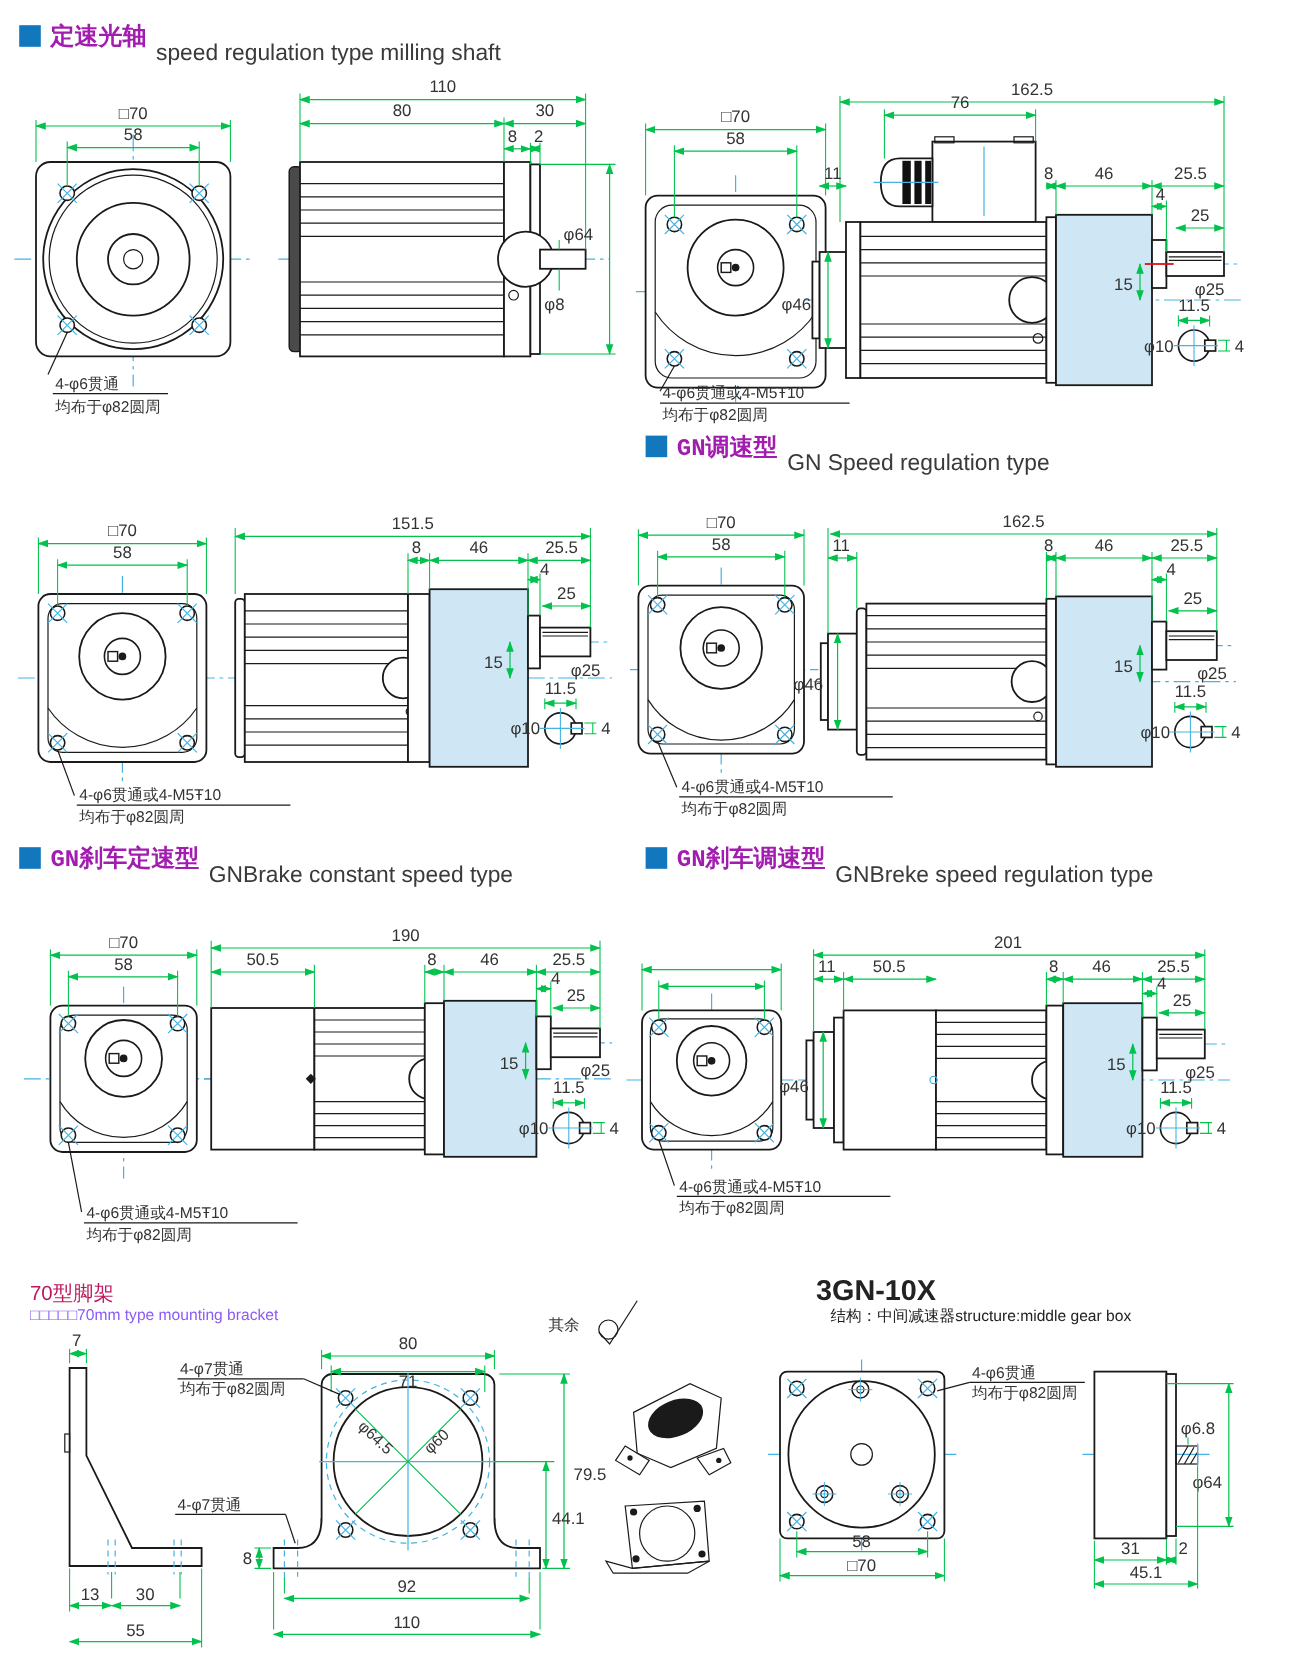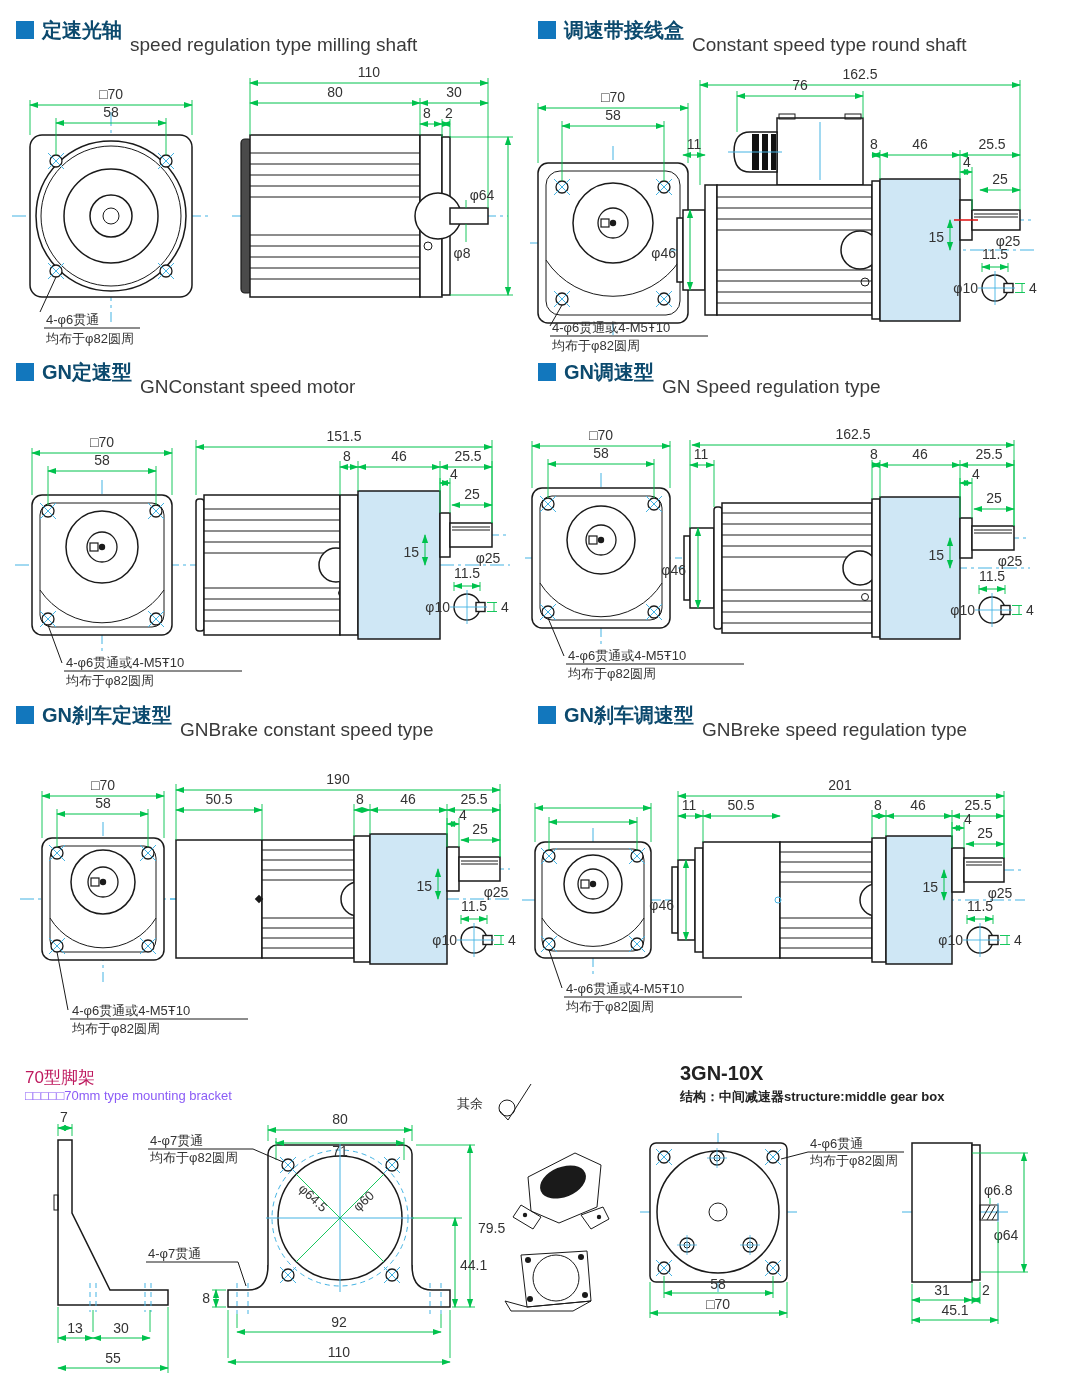--- a/index.html
+++ b/index.html
@@ -1,42 +1,42 @@
 <!DOCTYPE html>
 <html><head>
 <meta charset="utf-8">
 <style>
   html,body{margin:0;padding:0;background:#fff;}
   .page{position:relative;width:1085px;height:1400px;background:#fff;overflow:hidden;
         font-family:"Liberation Sans",sans-serif;}
   .hdr{position:absolute;display:flex;align-items:center;gap:8px;height:24px;}
   .hdr .sq{width:18px;height:18px;background:#1277bd;flex:0 0 auto;}
-  .hdr .zh{font-weight:bold;font-size:20px;color:#0c4a6e;white-space:nowrap;}
+  .hdr .zh{font-weight:bold;font-size:20px;color:#a21caf;white-space:nowrap;font-family:Liberation Mono, monospace;}
   .hdr .en{font-size:19px;color:#3a3a3a;white-space:nowrap;margin-top:29px;}
   .dwg{position:absolute;overflow:visible;}
   .ink{fill:none;stroke:#1a1a1a;stroke-width:1.5;}
   .ink2{fill:none;stroke:#1a1a1a;stroke-width:1;}
   .wh{fill:#fff;stroke:#1a1a1a;stroke-width:1.5;}
   .gear{fill:#cfe7f5;stroke:#1a1a1a;stroke-width:1.5;}
   .cap{fill:#4a4a4a;stroke:#1a1a1a;stroke-width:1.2;}
   .cl{fill:none;stroke:#44b3e3;stroke-width:1;stroke-dasharray:14 4 3 4;}
   .cl2{fill:none;stroke:#44b3e3;stroke-width:1;}
   .cld{fill:none;stroke:#44b3e3;stroke-width:1;stroke-dasharray:5 4;}
   .dim{fill:none;stroke:#00c24d;stroke-width:1;marker-start:url(#ar);marker-end:url(#ar);}
   .ext{fill:none;stroke:#00c24d;stroke-width:0.9;}
   .ldr{fill:none;stroke:#1a1a1a;stroke-width:1;}
   .red{stroke:#e01010;stroke-width:1.5;}
   text{font-family:"Liberation Sans",sans-serif;font-size:14px;fill:#333;}
   .tm{text-anchor:middle;}
   .te{text-anchor:end;}
   .zht{font-size:13px;}
   .t-title{position:absolute;font-size:17px;color:#be185d;}
   .t-sub{position:absolute;font-size:13px;color:#8b5cf6;}
-  .t-gb{position:absolute;font-size:20px;font-weight:bold;color:#222;}
-  .t-gbsub{position:absolute;font-size:13px;font-weight:bold;color:#222;}
+  .t-gb{position:absolute;font-size:24px;font-weight:bold;color:#222;}
+  .t-gbsub{position:absolute;font-size:13px;font-weight:normal;color:#222;margin-left:12px;}
 </style>
 </head>
 <body>
 
 <div class="page">
 
 <svg width="0" height="0" style="position:absolute">
   <defs>
     <marker id="ar" viewBox="0 0 10 10" refX="9" refY="5" markerWidth="9" markerHeight="9" orient="auto-start-reverse">
       <path d="M0,1.5 L10,5 L0,8.5 z" fill="#00c24d"></path>
@@ -63,30 +63,20 @@
       <line class="dim" x1="-13" y1="-21" x2="13" y2="-21"></line>
       <path d="M20,-4.5 H30 M20,4.5 H30 M27,-4.5 V4.5" stroke="#00c24d" stroke-width="0.9" fill="none"></path>
     </g>
   </defs>
 </svg>
 
 <div class="hdr" style="left:16px;top:18px">
   <span class="sq"></span>
   <span class="zh">定速光轴</span>
   <span class="en">speed regulation type milling shaft</span>
-</div>
-<div class="hdr" style="left:538px;top:18px">
-  <span class="sq"></span>
-  <span class="zh">调速带接线盒</span>
-  <span class="en">Constant speed type round shaft</span>
-</div>
-<div class="hdr" style="left:16px;top:360px">
-  <span class="sq"></span>
-  <span class="zh">GN定速型</span>
-  <span class="en">GNConstant  speed motor</span>
 </div>
 <div class="hdr" style="left:538px;top:360px">
   <span class="sq"></span>
   <span class="zh">GN调速型</span>
   <span class="en">GN Speed regulation type</span>
 </div>
 <div class="hdr" style="left:538px;top:703px">
   <span class="sq"></span>
   <span class="zh">GN刹车调速型</span>
   <span class="en">GNBreke speed regulation type</span>

